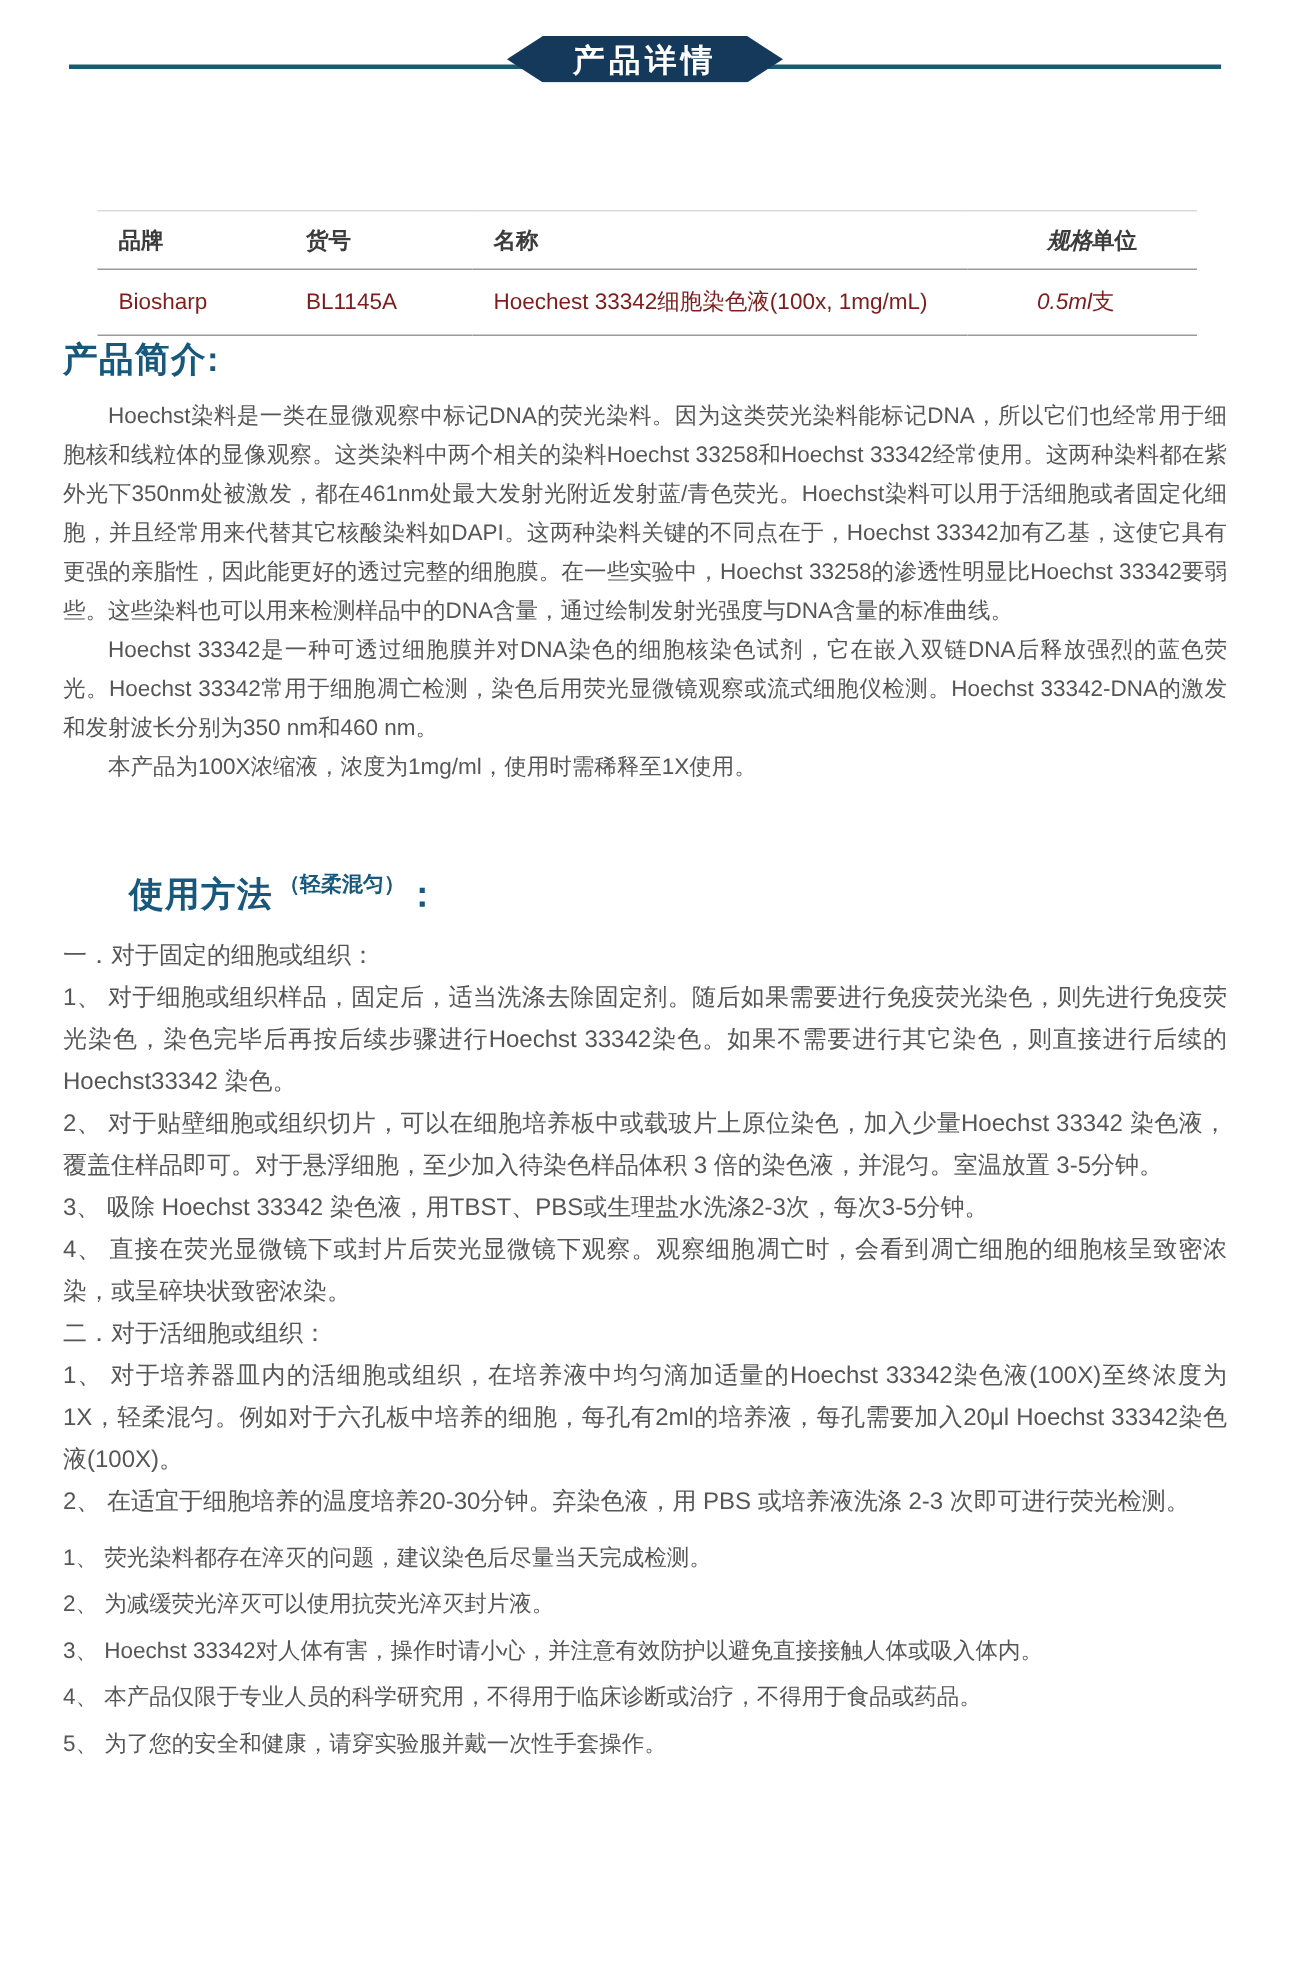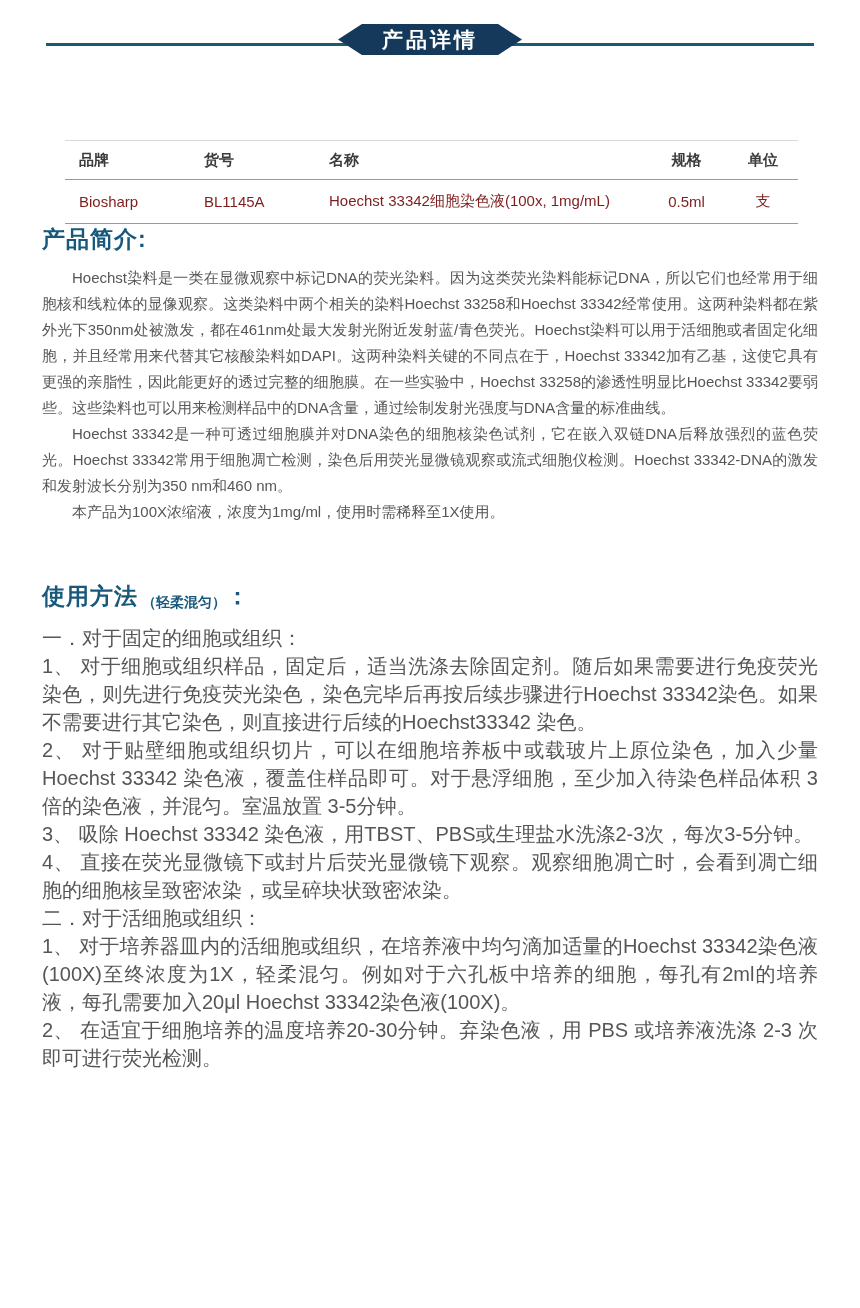--- a/index.html
+++ b/index.html
@@ -40,42 +40,42 @@
   .spec-table th{
     font-weight:bold;color:#3c3c3c;text-align:left;
     padding:10px 0 9px 14px;border-bottom:1px solid var(--tableBorderDark);
   }
   .spec-table td{color:#7f1d1d;padding:12px 0 12px 14px;}
   .spec-table .c1{width:125px;}
   .spec-table .c2{width:125px;}
   .spec-table .c3{width:330px;}
   .spec-table .c4{width:83px;}
   .spec-table .c5{width:70px;}
-  .spec-table th.c4,.spec-table td.c4{text-align:center;padding-left:0;}
-  .spec-table th.c5,.spec-table td.c5{text-align:center;padding-left:0;}
+  .spec-table th.c4,.spec-table td.c4{text-align:right;padding-left:0;font-style:italic;}
+  .spec-table th.c5,.spec-table td.c5{text-align:left;padding-left:0;}
 
   
   h2.sec{
     color:var(--heading);font-size:23px;font-weight:bold;
     letter-spacing:1px;
   }
   .intro-h{}
-  .usage-h{margin-top:56px;display:flex;align-items:flex-end;}
+  .usage-h{margin-top:56px;display:flex;align-items:flex-start;margin-left:44px;}
   .usage-h .note{font-size:14px;font-weight:bold;margin-left:4px;letter-spacing:0;}
   .notes-h{margin-top:64px;}
 
   
   .intro-block{margin-top:10px;}
   .intro-block p{
     font-size:15px;line-height:26px;color:var(--body);
     text-indent:2em;text-align:justify;
   }
   .usage-block{margin-top:12px;}
   .usage-block p{
-    font-size:20px;line-height:28px;color:var(--body);text-align:justify;
+    font-size:16px;line-height:28px;color:var(--body);text-align:justify;
   }
   .notes-block{margin-top:13px;}
   .notes-block p{
     font-size:15px;line-height:19px;color:var(--body);margin-bottom:12px;
   }
 </style>
 </head>
 <body>
 
 <div class="page">
@@ -94,21 +94,21 @@
         <th class="c2">货号</th>
         <th class="c3">名称</th>
         <th class="c4">规格</th>
         <th class="c5">单位</th>
       </tr>
     </thead>
     <tbody>
       <tr>
         <td class="c1">Biosharp</td>
         <td class="c2">BL1145A</td>
-        <td class="c3">Hoechst 33342细胞染色液(100x, 1mg/mL)</td>
+        <td class="c3">Hoechest 33342细胞染色液(100x, 1mg/mL)</td>
         <td class="c4">0.5ml</td>
         <td class="c5">支</td>
       </tr>
     </tbody>
   </table>
 
   <h2 class="sec intro-h">产品简介:</h2>
   <div class="intro-block">
     <p>Hoechst染料是一类在显微观察中标记DNA的荧光染料。因为这类荧光染料能标记DNA，所以它们也经常用于细胞核和线粒体的显像观察。这类染料中两个相关的染料Hoechst 33258和Hoechst 33342经常使用。这两种染料都在紫外光下350nm处被激发，都在461nm处最大发射光附近发射蓝/青色荧光。Hoechst染料可以用于活细胞或者固定化细胞，并且经常用来代替其它核酸染料如DAPI。这两种染料关键的不同点在于，Hoechst 33342加有乙基，这使它具有更强的亲脂性，因此能更好的透过完整的细胞膜。在一些实验中，Hoechst 33258的渗透性明显比Hoechst 33342要弱些。这些染料也可以用来检测样品中的DNA含量，通过绘制发射光强度与DNA含量的标准曲线。</p>
     <p>Hoechst 33342是一种可透过细胞膜并对DNA染色的细胞核染色试剂，它在嵌入双链DNA后释放强烈的蓝色荧光。Hoechst 33342常用于细胞凋亡检测，染色后用荧光显微镜观察或流式细胞仪检测。Hoechst 33342-DNA的激发和发射波长分别为350 nm和460 nm。</p>
@@ -124,14 +124,21 @@
     <p>一．对于固定的细胞或组织：</p>
     <p>1、 对于细胞或组织样品，固定后，适当洗涤去除固定剂。随后如果需要进行免疫荧光染色，则先进行免疫荧光染色，染色完毕后再按后续步骤进行Hoechst 33342染色。如果不需要进行其它染色，则直接进行后续的Hoechst33342 染色。</p>
     <p>2、 对于贴壁细胞或组织切片，可以在细胞培养板中或载玻片上原位染色，加入少量Hoechst 33342 染色液，覆盖住样品即可。对于悬浮细胞，至少加入待染色样品体积 3 倍的染色液，并混匀。室温放置 3-5分钟。</p>
     <p>3、 吸除 Hoechst 33342 染色液，用TBST、PBS或生理盐水洗涤2-3次，每次3-5分钟。</p>
     <p>4、 直接在荧光显微镜下或封片后荧光显微镜下观察。观察细胞凋亡时，会看到凋亡细胞的细胞核呈致密浓染，或呈碎块状致密浓染。</p>
     <p>二．对于活细胞或组织：</p>
     <p>1、 对于培养器皿内的活细胞或组织，在培养液中均匀滴加适量的Hoechst 33342染色液(100X)至终浓度为1X，轻柔混匀。例如对于六孔板中培养的细胞，每孔有2ml的培养液，每孔需要加入20μl Hoechst 33342染色液(100X)。</p>
     <p>2、 在适宜于细胞培养的温度培养20-30分钟。弃染色液，用 PBS 或培养液洗涤 2-3 次即可进行荧光检测。</p>
   </div>
 
+  <div class="notes-block">
+    <p>1、 荧光染料都存在淬灭的问题，建议染色后尽量当天完成检测。</p>
+    <p>2、 为减缓荧光淬灭可以使用抗荧光淬灭封片液。</p>
+    <p>3、 Hoechst 33342对人体有害，操作时请小心，并注意有效防护以避免直接接触人体或吸入体内。</p>
+    <p>4、 本产品仅限于专业人员的科学研究用，不得用于临床诊断或治疗，不得用于食品或药品。</p>
+    <p>5、 为了您的安全和健康，请穿实验服并戴一次性手套操作。</p>
+  </div>
 
 </div>
 
 </body></html>

